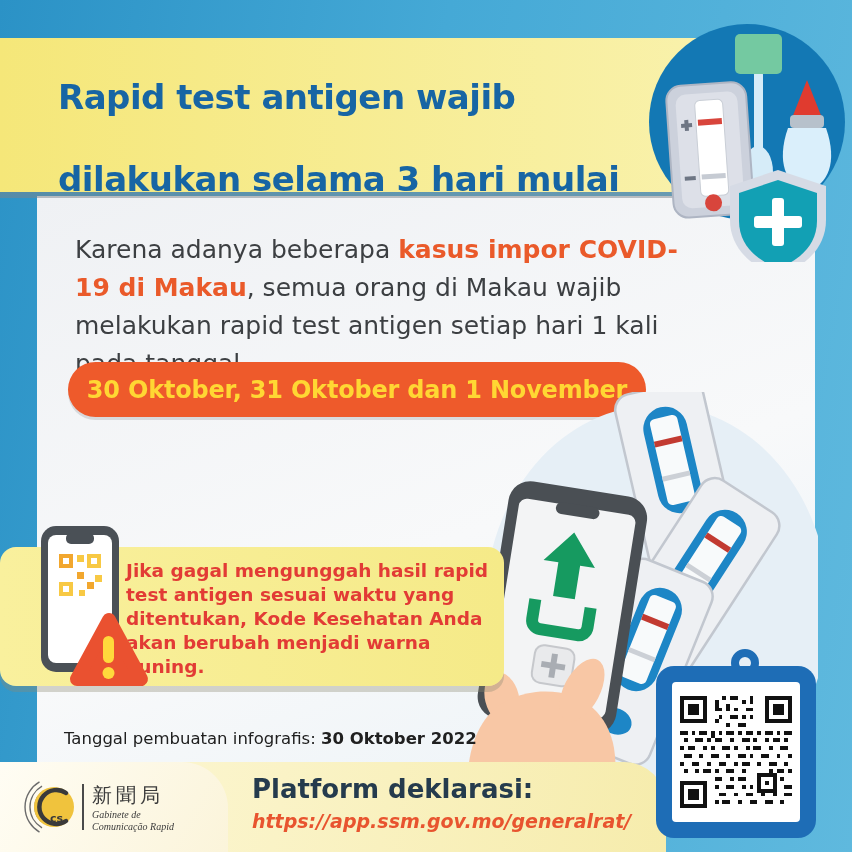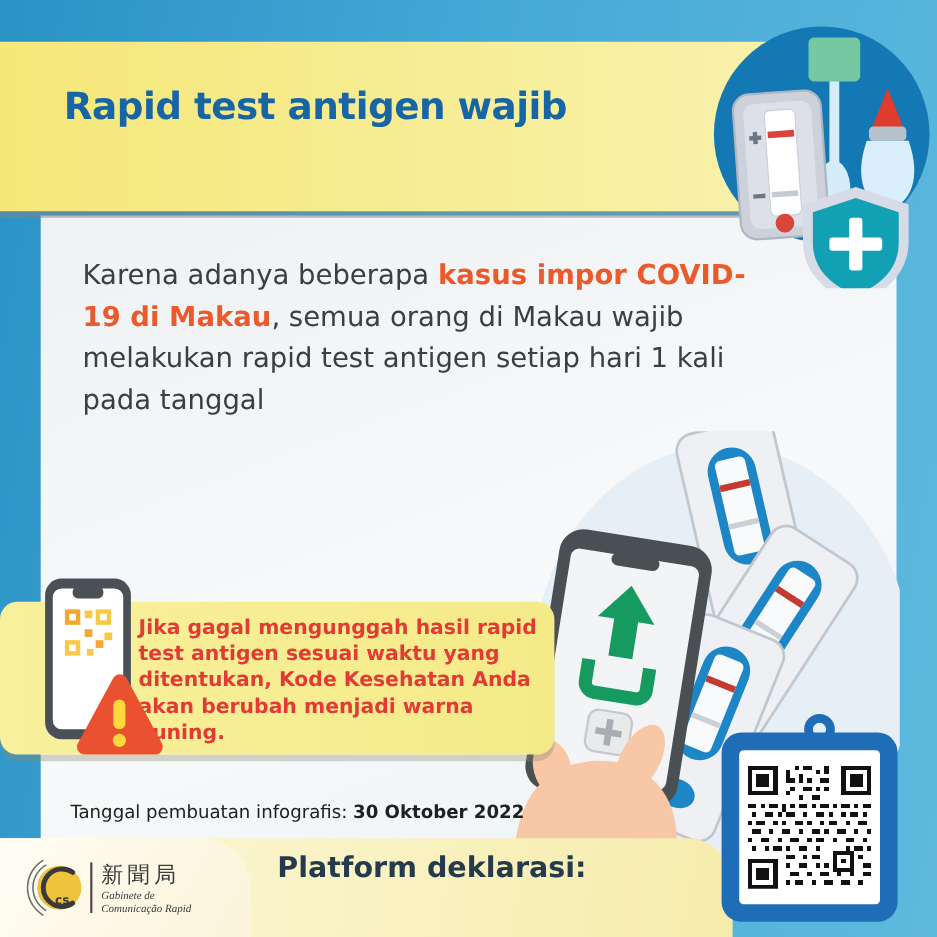--- a/index.html
+++ b/index.html
@@ -57,20 +57,21 @@
            display:flex;align-items:center;justify-content:center;}
 </style>
 </head>
 <body>
 
 <div class="frame">
 
   <div class="banner">
     <div class="title">
       <span>Rapid test antigen wajib</span>
+      <span>dilakukan selama 3 hari mulai</span>
     </div>
   </div>
 
   <svg class="badge" viewBox="0 0 204 240">
     <circle cx="101" cy="100" r="98" fill="#1378b4"></circle>
     <g>
       <rect x="108" y="48" width="9" height="86" rx="4.5" fill="#d6ecf8"></rect>
       <rect x="89" y="12" width="47" height="40" rx="5" fill="#74c9a1"></rect>
       <ellipse cx="112" cy="150" rx="15" ry="26" fill="#d6ecf8"></ellipse>
     </g>
@@ -95,20 +96,21 @@
       <path d="M132 158 L 171 171 V 199 C 171 225 150 240 132 246 C 114 240 93 225 93 199 V 171 Z" fill="#12a0b4"></path>
       <rect x="126" y="176" width="12" height="48" rx="3" fill="#ffffff"></rect>
       <rect x="108" y="194" width="48" height="12" rx="3" fill="#ffffff"></rect>
     </g>
   </svg>
 
   <div class="card"></div>
 
   <p class="intro"><span>Karena adanya beberapa </span><span class="hl">kasus impor COVID-19 di Makau</span><span>,  semua orang di Makau wajib melakukan rapid test antigen setiap hari 1 kali pada tanggal</span></p>
 
+  <div class="pill">30 Oktober, 31 Oktober dan 1 November</div>
 
 
   <svg class="illus" width="356" height="420" viewBox="0 0 356 420">
     <ellipse cx="195" cy="215" rx="172" ry="202" fill="#e6eff6"></ellipse>
     <g transform="translate(150,6) rotate(-13)">
       <rect width="90" height="196" rx="16" fill="#eef0f3" stroke="#c2c7cf" stroke-width="2.5"></rect>
       <rect x="23" y="20" width="44" height="108" rx="22" fill="#1d86c6"></rect>
       <rect x="31" y="30" width="28" height="88" rx="5" fill="#f8fafb"></rect>
       <rect x="31" y="52" width="28" height="6" fill="#c23a31"></rect>
       <rect x="31" y="88" width="28" height="5" fill="#ccd0d6"></rect>
@@ -175,20 +177,21 @@
       <rect x="70" y="112" width="11" height="27" rx="5.5" fill="#ffd93c"></rect>
       <circle cx="75.5" cy="149" r="6" fill="#ffd93c"></circle>
     </g>
   </svg>
 
   <div class="footnote"><span>Tanggal pembuatan infografis: </span><b>30 Oktober 2022</b></div>
 
   <div class="footerbar">
     <div class="platform">
       <div class="platform-label">Platform deklarasi:</div>
+      <div class="platform-url">https://app.ssm.gov.mo/generalrat/</div>
     </div>
   </div>
 
   <div class="logocard">
     <svg width="64" height="58" viewBox="0 0 64 58">
       <path d="M28 8.2 A24 24 0 0 0 28 49.8" fill="none" stroke="#6b6b6b" stroke-width="1.4"></path>
       <path d="M25.5 3.9 A29 29 0 0 0 25.5 54.1" fill="none" stroke="#6b6b6b" stroke-width="1.4"></path>
       <path d="M30.5 12.5 A19 19 0 0 0 30.5 45.5" fill="none" stroke="#6b6b6b" stroke-width="1.4"></path>
       <circle cx="40" cy="29" r="20" fill="#f0c33d"></circle>
       <path d="M52 15 A 17 17 0 1 0 52 43" fill="none" stroke="#3a3a3a" stroke-width="4.5" stroke-linecap="round"></path>

